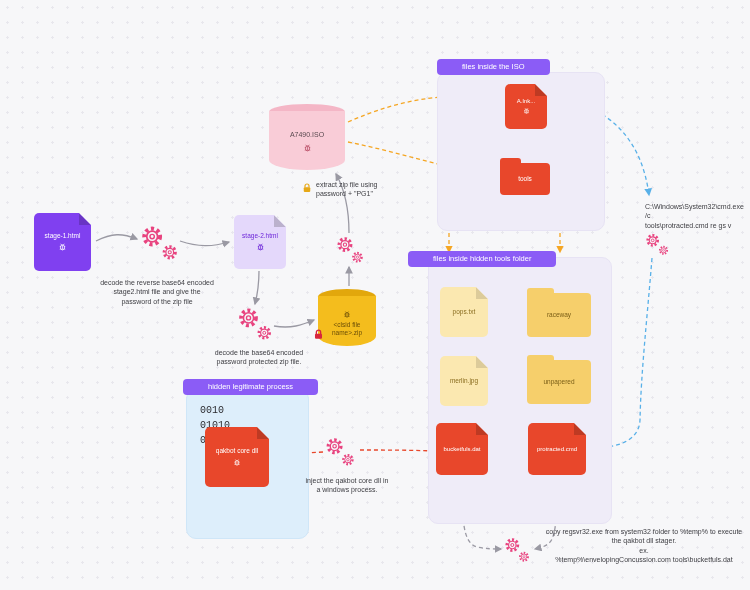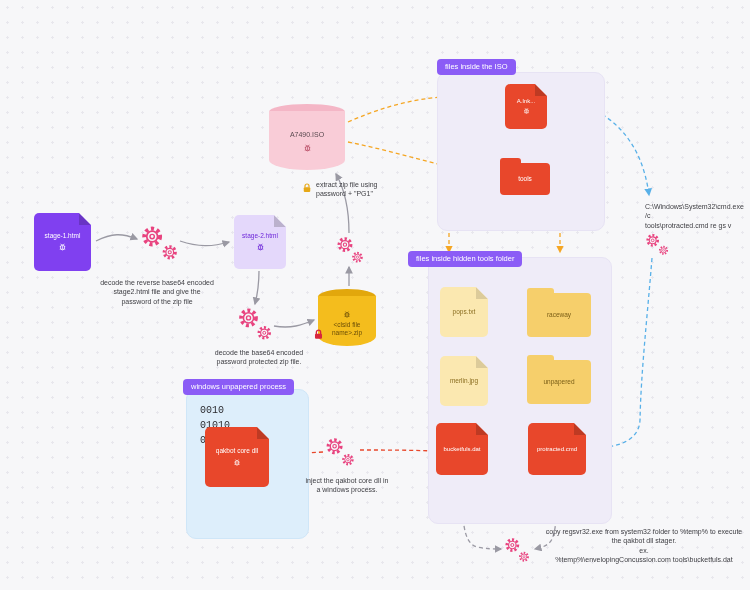--- a/index.html
+++ b/index.html
@@ -7,21 +7,21 @@
   .canvas { position:relative; width:750px; height:590px; overflow:hidden;
     background:#f7f7f9;
     background-image: radial-gradient(#e8e7ed 1px, transparent 1.3px);
     background-size:15px 15px;
     font-family:"Liberation Sans", sans-serif; }
   .arrows { position:absolute; left:0; top:0; z-index:1; }
 
   .panel { position:absolute; z-index:2; background:#efecf8; border-radius:10px; border:1px solid #e7e3f4; }
   .panel.blue { background:#ddeefb; border-color:#cfe6f8; }
   .pill { position:absolute; z-index:5; background:#8b5cf6; color:#fff; font-size:7.5px; line-height:1;
-    padding:4px 8px; border-radius:4px; white-space:nowrap; }
+    padding:4px 25px; border-radius:4px; white-space:nowrap; }
 
   .file { position:absolute; z-index:3; display:flex; flex-direction:column; align-items:center;
     justify-content:center; gap:2px; border-radius:5px;
     clip-path: polygon(0 0, calc(100% - 12px) 0, 100% 12px, 100% 100%, 0 100%); }
   .file .fold { position:absolute; top:0; right:0; width:12px; height:12px;
     background:rgba(0,0,0,.18); clip-path:polygon(0 0, 100% 100%, 0 100%); }
   .flabel { font-size:6.5px; line-height:1.15; text-align:center; padding:0 3px; word-break:break-word; }
 
   .folder { position:absolute; z-index:3; display:flex; align-items:center; justify-content:center; border-radius:4px; }
   .folder::before { content:""; position:absolute; top:-5px; left:0; width:42%; height:9px;
@@ -238,21 +238,21 @@
         <circle cx="16" cy="16" r="3" fill="none" stroke="currentColor" stroke-width="2"></circle>
       </svg>
     <svg class="g2" viewBox="0 0 32 32">
         <circle cx="16" cy="16" r="11" fill="none" stroke="currentColor" stroke-width="5.5" stroke-dasharray="4.3 4"></circle>
         <circle cx="16" cy="16" r="7.5" fill="none" stroke="currentColor" stroke-width="2.4"></circle>
         <circle cx="16" cy="16" r="3" fill="none" stroke="currentColor" stroke-width="2"></circle>
       </svg>
   </div>
 
   <div class="panel blue" style="left:186px;top:389px;width:123px;height:150px"></div>
-  <div class="pill" style="left:183px;top:379px">windows unpapered process</div>
+  <div class="pill" style="left:183px;top:379px">hidden legitimate process</div>
   <div class="binary" style="left:200px;top:403px">0010
 01010
 0101</div>
   <div class="file red-file" style="left:205px;top:427px;width:64px;height:60px">
     <span class="fold"></span>
     <span class="flabel">qakbot core dll</span>
     <svg width="10" height="10" viewBox="0 0 24 24">
         <ellipse cx="12" cy="14" rx="4.5" ry="5.5" fill="none" stroke="currentColor" stroke-width="1.8"></ellipse>
         <path d="M12 9v10 M6 12l3 1 M18 12l-3 1 M6 18l3-1 M18 18l-3-1 M8 6l2.5 3 M16 6l-2.5 3" stroke="currentColor" stroke-width="1.5" fill="none"></path>
       </svg>

